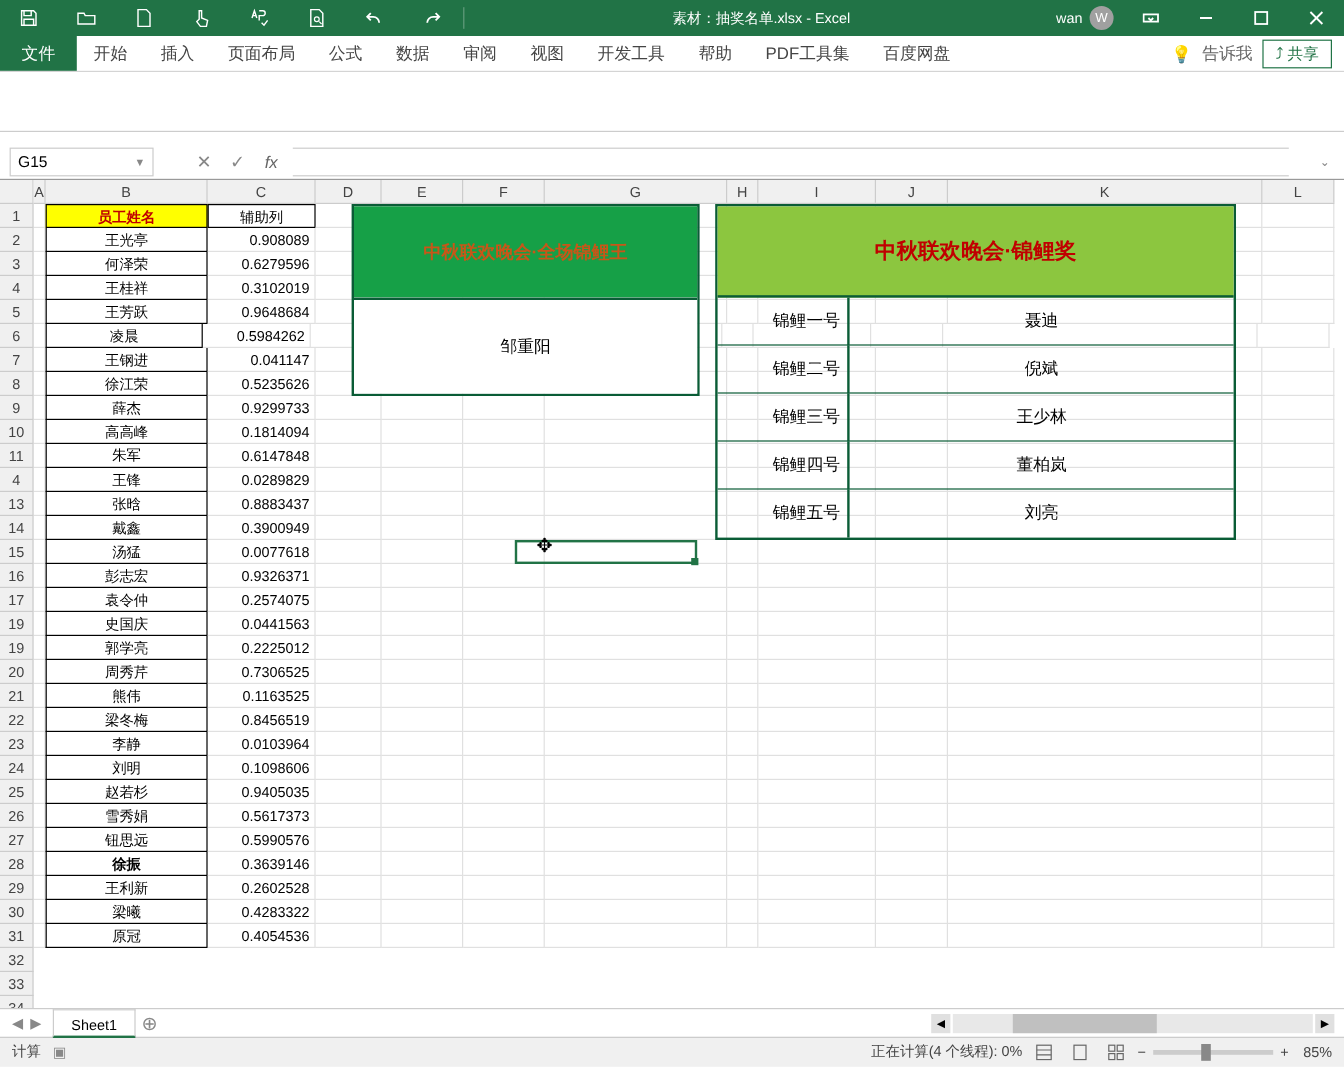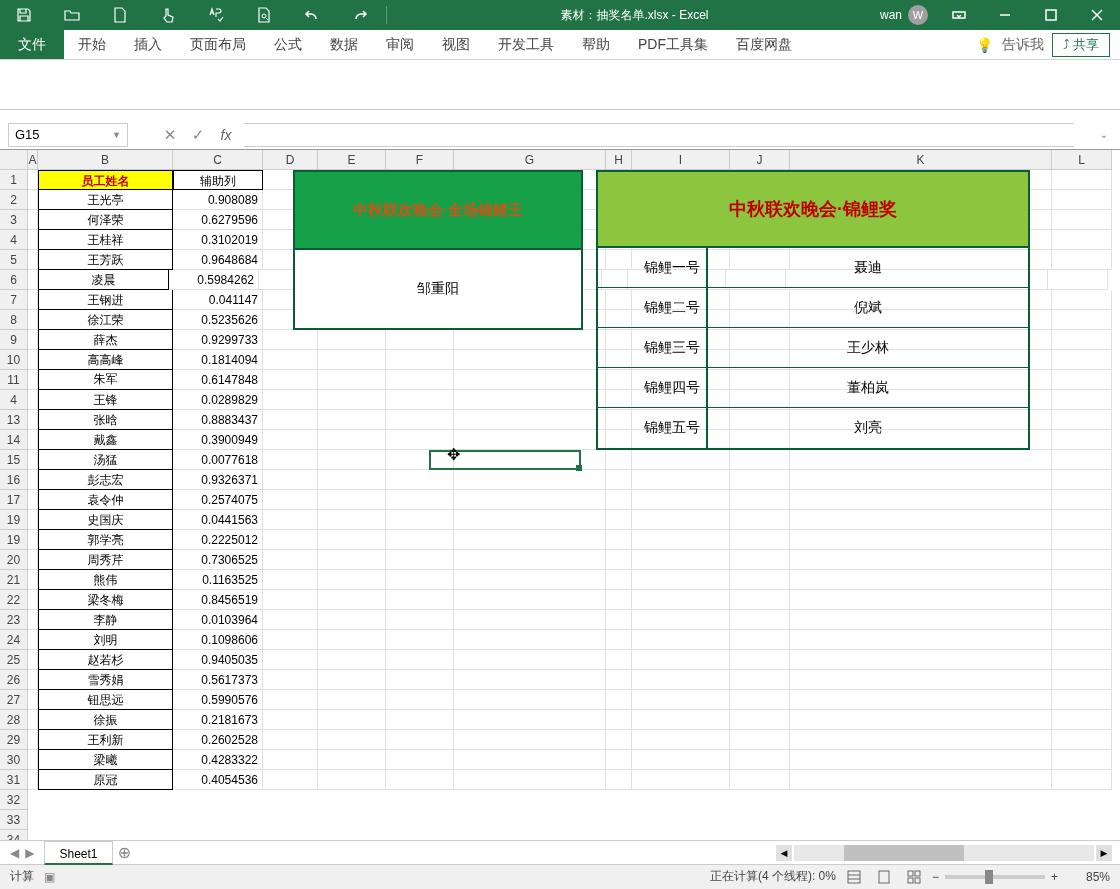--- a/index.html
+++ b/index.html
@@ -622,22 +622,22 @@
         <div class="cell" style="width: 68px;"></div>
         <div class="cell" style="width: 152px;"></div>
         <div class="cell" style="width: 26px;"></div>
         <div class="cell" style="width: 98px;"></div>
         <div class="cell" style="width: 60px;"></div>
         <div class="cell" style="width: 262px;"></div>
         <div class="cell" style="width: 60px;"></div>
       </div>
       <div class="cellrow">
         <div class="cell" style="width: 10px;"></div>
-        <div class="cell name" style="width: 135px;">徐振</div>
-        <div class="cell val" style="width: 90px;">0.2181673</div>
+        <div class="cell name" style="width: 135px; font-weight: bold;">徐振</div>
+        <div class="cell val" style="width: 90px;">0.3639146</div>
         <div class="cell" style="width: 55px;"></div>
         <div class="cell" style="width: 68px;"></div>
         <div class="cell" style="width: 68px;"></div>
         <div class="cell" style="width: 152px;"></div>
         <div class="cell" style="width: 26px;"></div>
         <div class="cell" style="width: 98px;"></div>
         <div class="cell" style="width: 60px;"></div>
         <div class="cell" style="width: 262px;"></div>
         <div class="cell" style="width: 60px;"></div>
       </div>
@@ -763,15 +763,15 @@
           <rect x="8" y="1" width="5" height="5" fill="none" stroke="#666"></rect>
           <rect x="1" y="8" width="5" height="5" fill="none" stroke="#666"></rect>
           <rect x="8" y="8" width="5" height="5" fill="none" stroke="#666"></rect>
         </svg>
       </div>
     <span style="cursor:pointer">−</span>
     <div class="zoom-slider">
         <div class="thumb" style="left:40px"></div>
       </div>
     <span style="cursor:pointer">+</span>
-    <span style="margin-left:22px">85%</span>
+    <span style="margin-left:6px">85%</span>
   </div>
 </div>
 
 </body></html>

